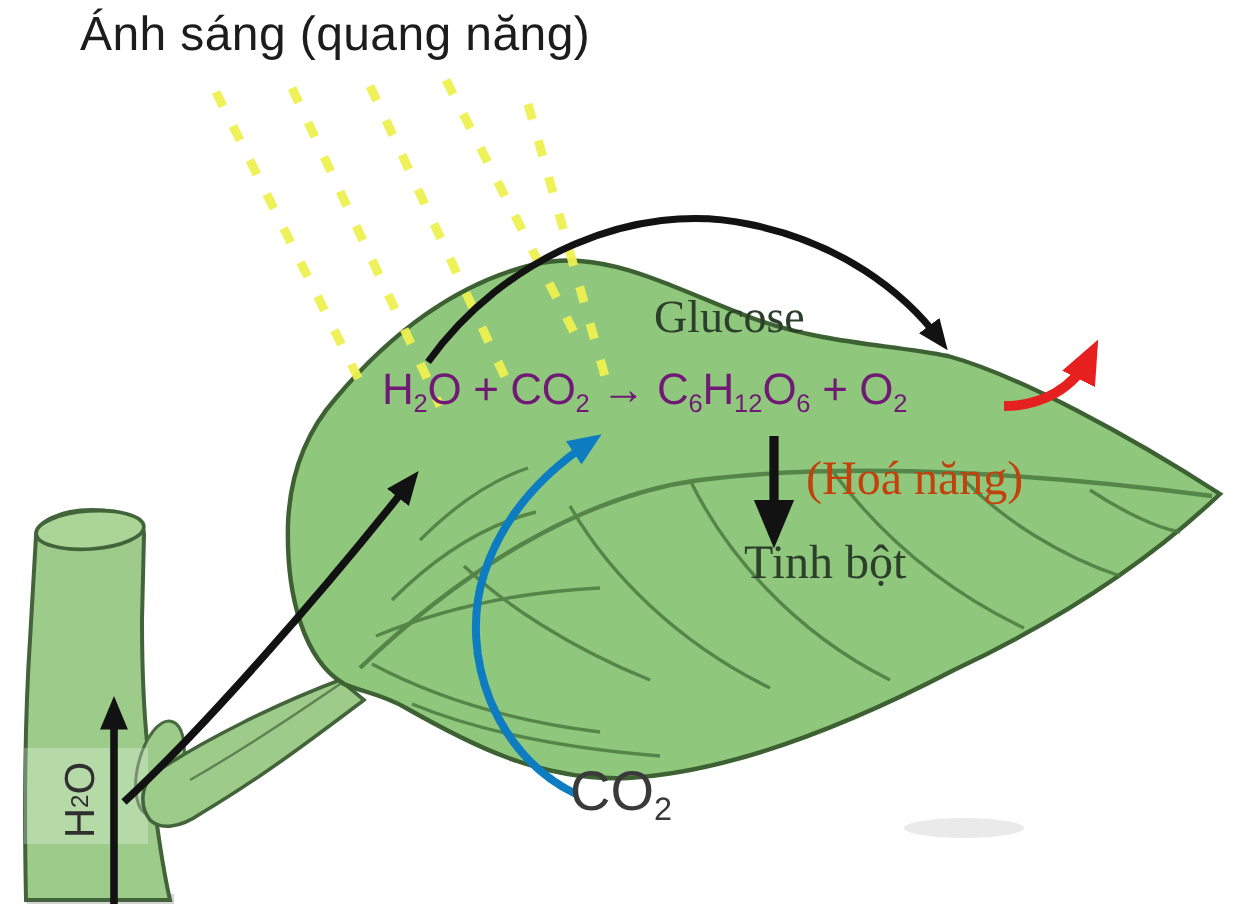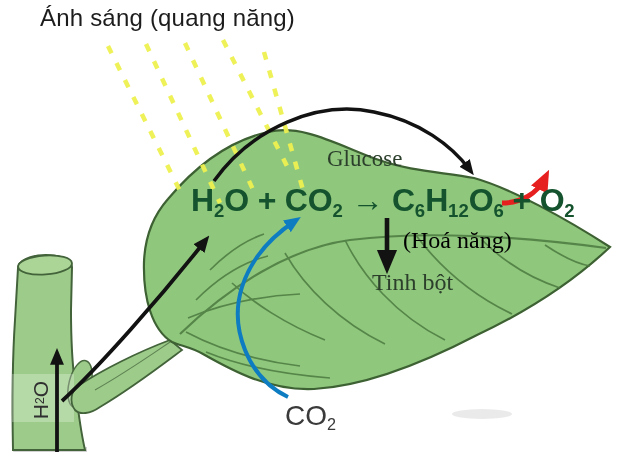--- a/index.html
+++ b/index.html
@@ -6,24 +6,24 @@
   .canvas{
     position:relative;width:617px;height:455px;background:#ffffff;
     font-family:"Liberation Sans",sans-serif;overflow:hidden;border-radius:26px;
   }
   .canvas svg{position:absolute;left:0;top:0;}
   .lbl{position:absolute;white-space:nowrap;line-height:1;}
   .serif{font-family:"Liberation Serif",serif;}
   .sub{font-size:0.58em;vertical-align:-0.30em;letter-spacing:0;}
   #title-label{left:40px;top:6px;font-size:24px;color:#1c1c1c;letter-spacing:0.2px;}
   #glucose-label{left:327px;top:147px;font-size:23px;color:#2b3f2b;text-align:right;}
-  #equation-label{left:191px;top:184px;font-size:32px;color:#14532d;letter-spacing:-0.2px;font-weight:bold;}
-  #chem-energy-label{left:403px;top:228px;font-size:24px;color:#000000;}
+  #equation-label{left:191px;top:184px;font-size:22px;color:#701a75;letter-spacing:-0.2px;}
+  #chem-energy-label{left:403px;top:228px;font-size:24px;color:#c2410c;}
   #starch-label{left:356px;top:270px;font-size:24px;color:#2b3f2b;margin-left:16px;}
-  #co2-input-label{left:285px;top:402px;font-size:28px;color:#3a3a3a;}
+  #co2-input-label{left:285px;top:382px;font-size:28px;color:#3a3a3a;}
   #h2o-input-label{
     left:14px;top:374px;width:52px;height:52px;display:flex;
     align-items:center;justify-content:center;transform:rotate(-90deg);
     font-size:21px;color:#2f2f2f;
   }
 </style>
 </head>
 <body>
 
 <div class="canvas">

